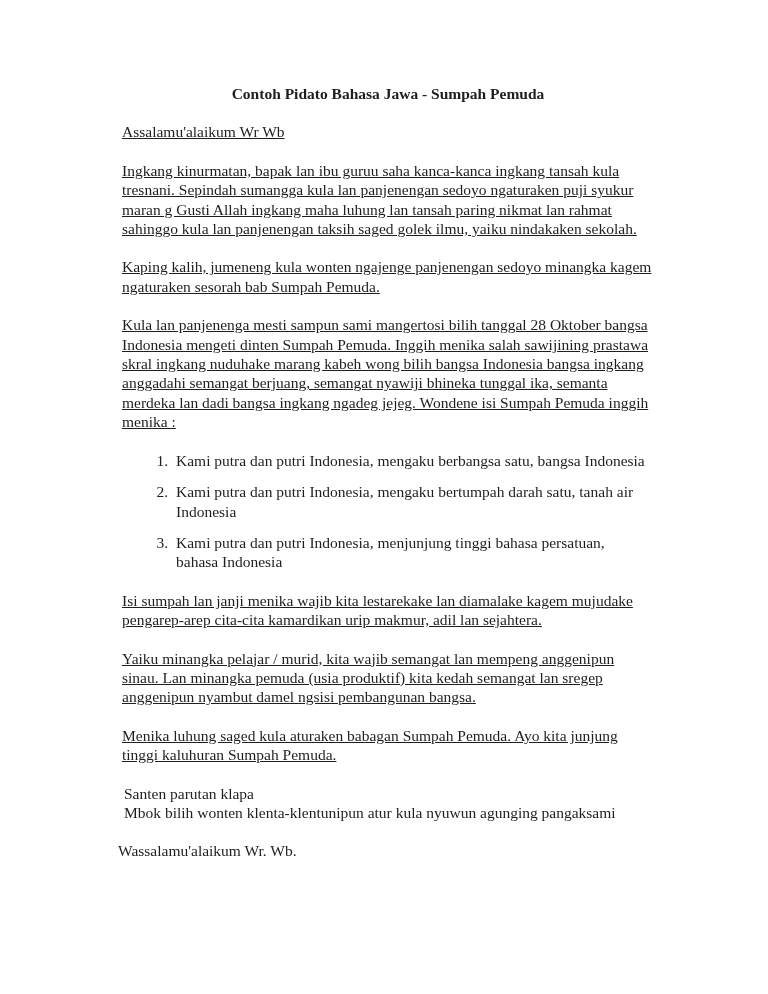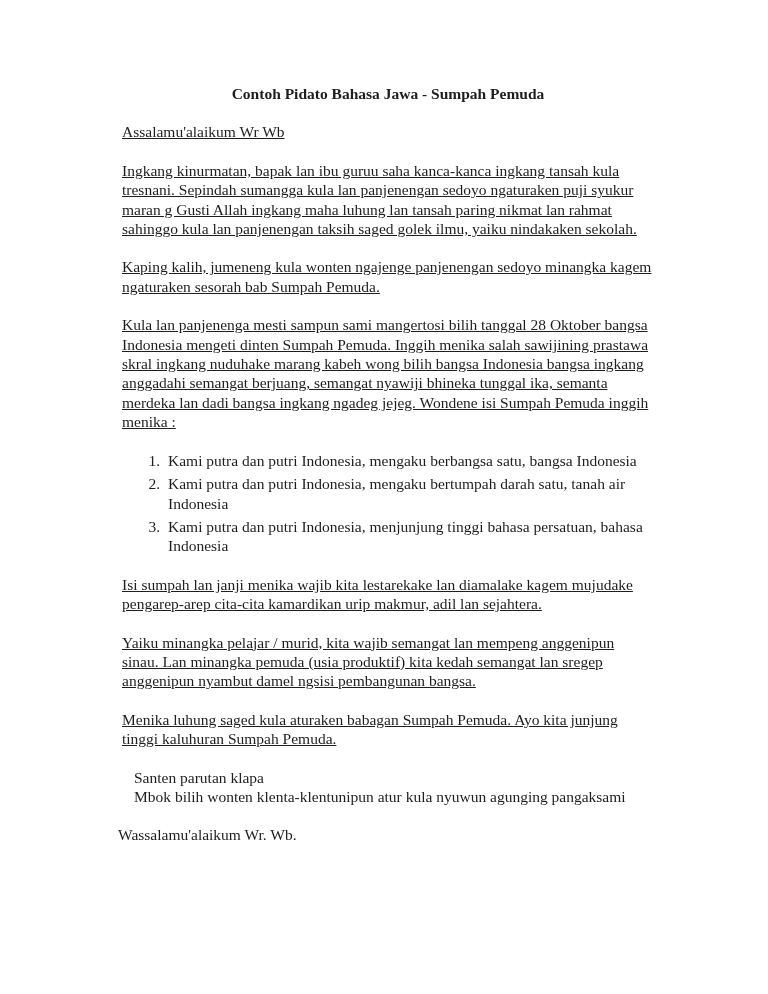--- a/index.html
+++ b/index.html
@@ -33,24 +33,24 @@
   .para {
     margin: 19px 4px;
     text-decoration: underline;
   }
   .sumpah-list {
     margin: 19px 0;
     padding: 0 0 0 42px;
   }
   .sumpah-list li {
     padding-left: 4px;
-    margin: 4px;
+    margin: 12px;
   }
   .pantun {
-    margin: 19px 16px;
+    margin: 19px 6px;
   }
   .pantun-line {
     margin: 0;
   }
   .closing {
     margin: 10px 0 0 0;
   }
 </style>
 </head>
 <body>

